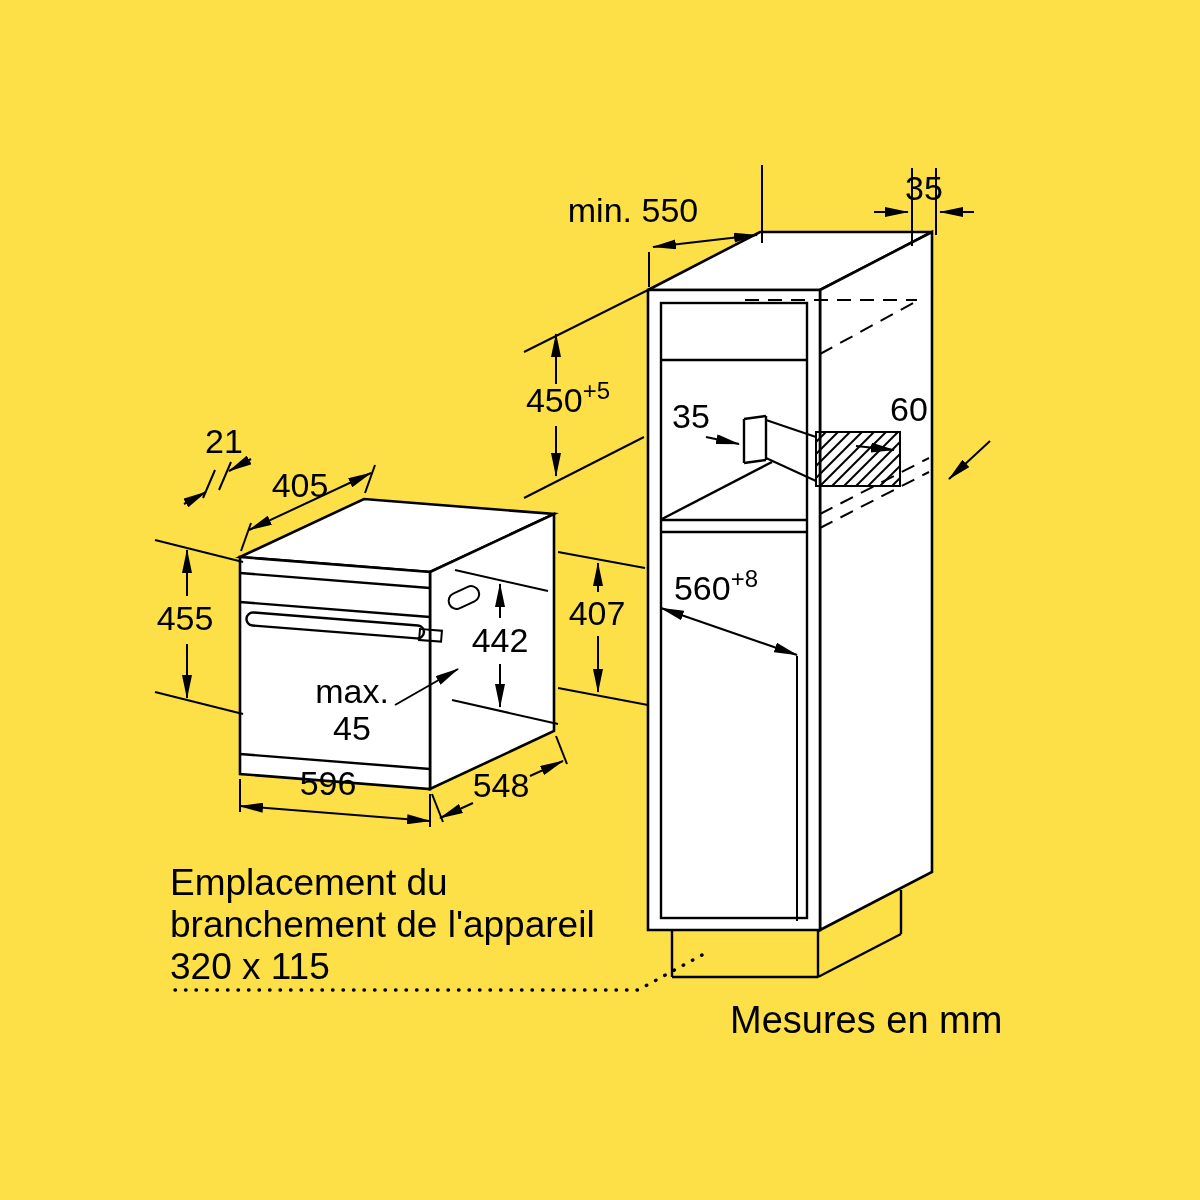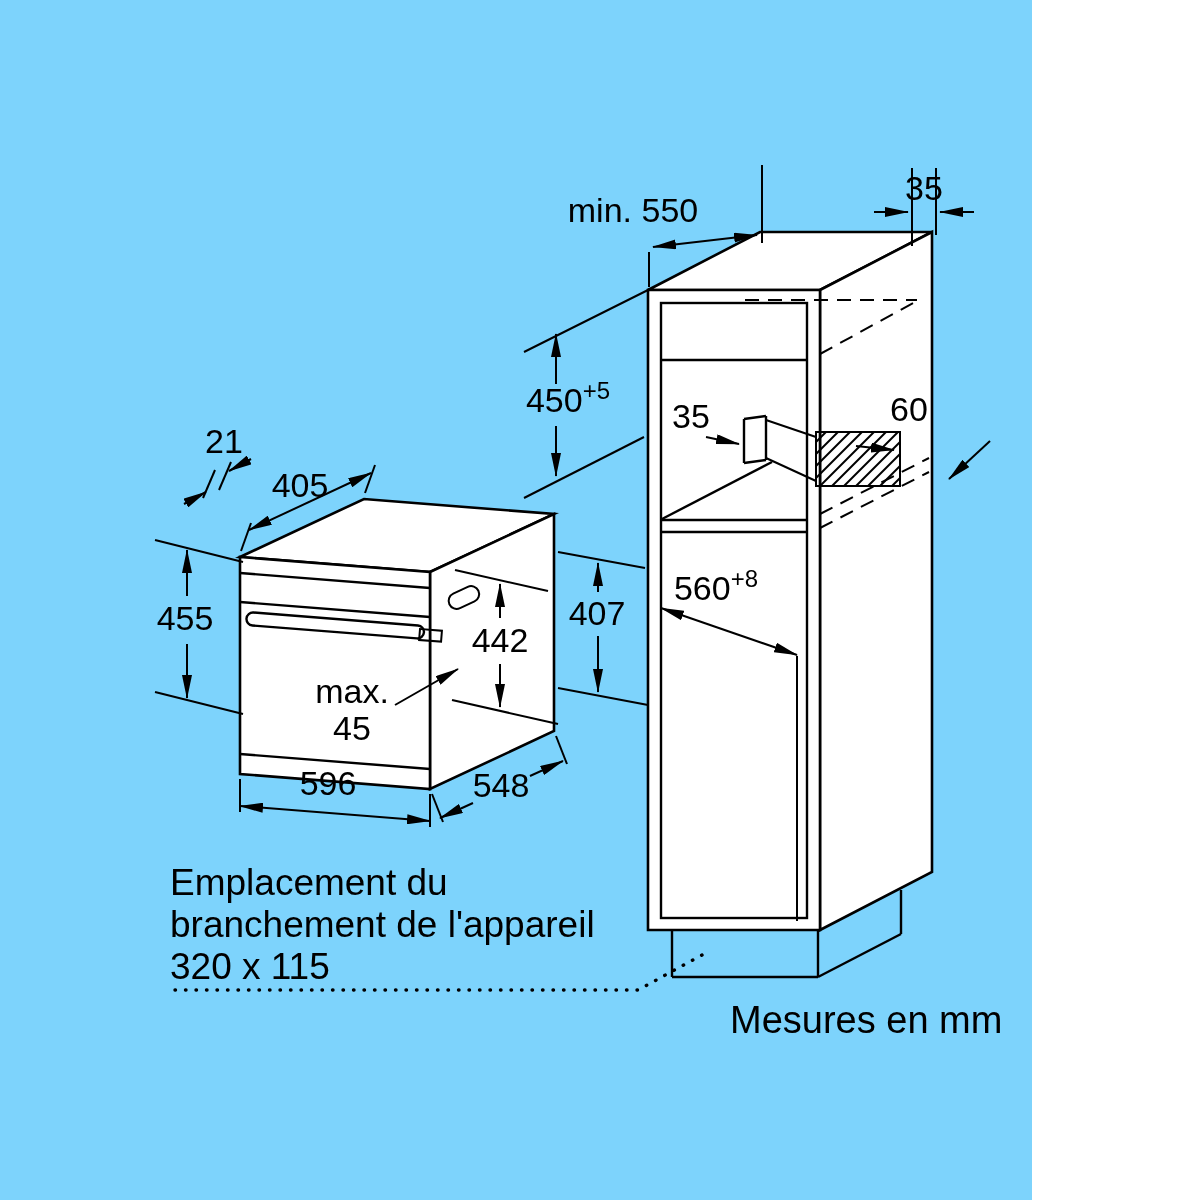--- a/index.html
+++ b/index.html
@@ -1,16 +1,16 @@
 <!DOCTYPE html>
 <html><head>
 <meta charset="utf-8">
 <style>
   html,body{margin:0;padding:0;background:#fff;}
-  .stage{width:1032px;height:1200px;background:#7dd3fc;position:relative;}
+  .stage{width:1200px;height:1200px;background:#fde047;position:relative;}
   svg{display:block;}
   svg text{font-family:"Liberation Sans","DejaVu Sans",sans-serif;fill:#000;}
   .t{font-size:34px;}
   .sup{font-size:24px;}
   .note{font-size:37px;}
   .units{font-size:38px;}
   .ln{stroke:#000;stroke-width:2.4;fill:none;}
   .thin{stroke:#000;stroke-width:2;fill:none;}
   .face{stroke:#000;stroke-width:2.6;fill:#fff;}
   .dash{stroke:#000;stroke-width:2;fill:none;stroke-dasharray:14 9;}

